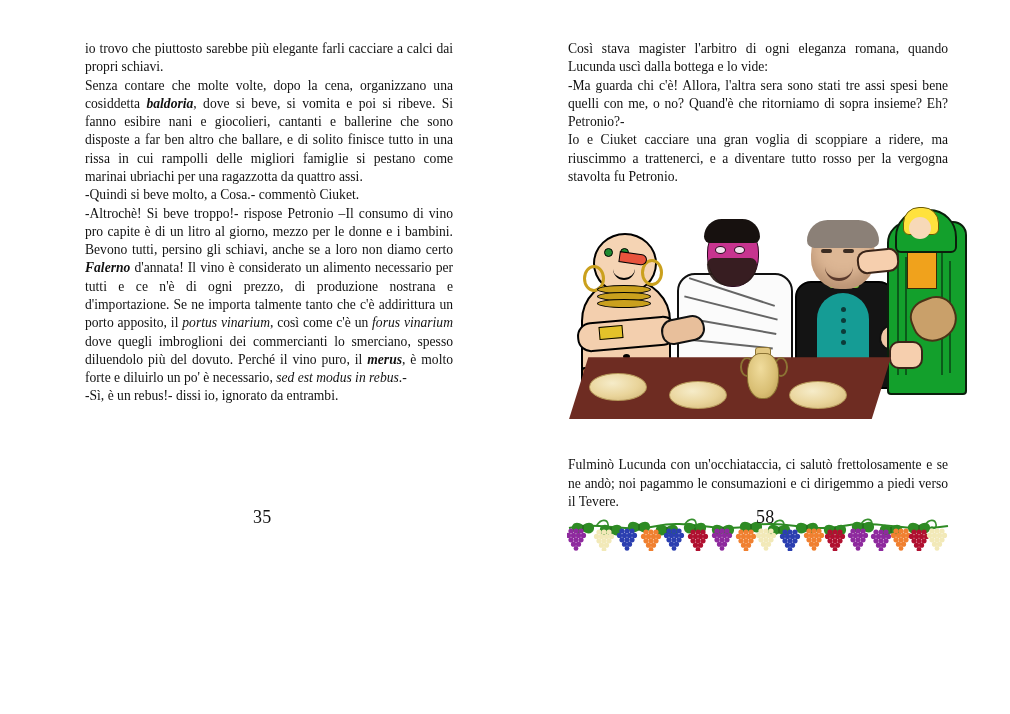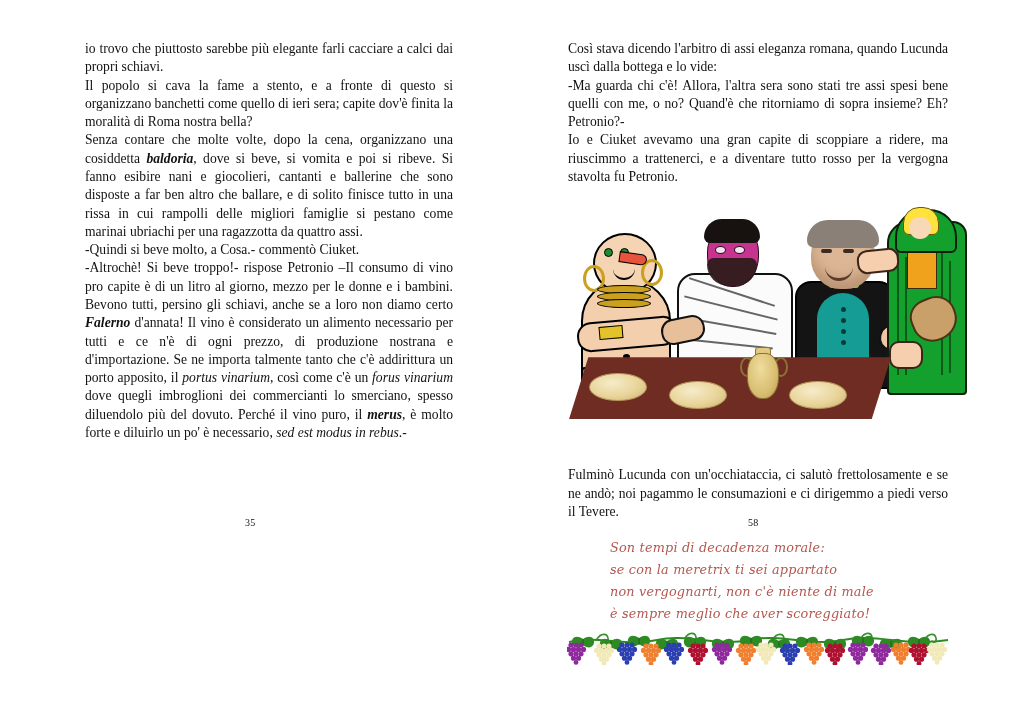--- a/index.html
+++ b/index.html
@@ -41,22 +41,23 @@
     margin: 0;
     white-space: pre-line;
   }
   .body-text + .body-text { margin-top: 0; }
 
   .gap-para { margin-top: 13px; }
 
   .folio {
     position: absolute;
     bottom: 22px;
-    font-size: 10px;
+    font-size: 18px;
     letter-spacing: .3px;
+    margin-left: 8px;
   }
   .folio-left  { left: 245px; }
   .folio-right { left: 243px; }
 
   
   .illus {
     position: relative;
     width: 385px;
     height: 235px;
     margin: 19px 0 0 -3px;
@@ -292,38 +293,38 @@
   }
 </style>
 </head>
 <body>
 
 <div class="spread">
 
   <div class="page page-left">
 
     <p class="body-text">io trovo che piuttosto sarebbe più elegante farli cacciare a calci dai propri schiavi.</p>
-    <p class="body-text">Il popolo si cava la fame a stento, e a fronte di questo si organizzano banchetti come quello di ieri sera; capite dov'è finita la moralità di Roma nostra bella?</p>
 
     <p class="body-text">Senza contare che molte volte, dopo la cena, organizzano una cosiddetta <b><i>baldoria</i></b>, dove si beve, si vomita e poi si ribeve. Si fanno esibire nani e giocolieri, cantanti e ballerine che sono disposte a far ben altro che ballare, e di solito finisce tutto in una rissa in cui rampolli delle migliori famiglie si pestano come marinai ubriachi per una ragazzotta da quattro assi.</p>
 
 
     <p class="body-text">-Quindi si beve molto,  a Cosa.- commentò Ciuket.</p>
 
     <p class="body-text">-Altrochè! Si beve troppo!- rispose Petronio –Il consumo di vino  pro capite è di un litro al giorno, mezzo per le donne e i bambini. Bevono tutti, persino gli schiavi, anche se a loro non diamo certo <b><i>Falerno</i></b> d'annata! Il vino è considerato un alimento necessario per tutti e ce n'è di ogni prezzo, di produzione nostrana e d'importazione. Se ne importa talmente tanto che c'è addirittura un porto apposito, il <i>portus vinarium</i>, così come c'è un <i>forus vinarium</i> dove quegli imbroglioni dei commercianti lo smerciano, spesso diluendolo più del dovuto. Perché il vino puro, il <b><i>merus</i></b>, è molto forte e diluirlo un po' è necessario, <i>sed est modus  in rebus</i>.-</p>
 
+    <p class="body-text">-Sì, è un rebus!- dissi io, ignorato da entrambi.</p>
 
     <div class="folio folio-left">35</div>
   </div>
 
   <div class="page page-right">
 
-    <p class="body-text">Così stava dicendo l'arbitro di assi eleganza romana, quando Lucunda uscì dalla bottega e lo vide:</p>
+    <p class="body-text">Così stava magister l'arbitro di ogni eleganza romana, quando Lucunda uscì dalla bottega e lo vide:</p>
     <p class="body-text">-Ma guarda chi c'è! Allora, l'altra sera sono stati tre assi spesi bene quelli con me, o no? Quand'è che ritorniamo di sopra insieme? Eh? Petronio?-</p>
-    <p class="body-text gap-para">Io e Ciuket avevamo una gran capite di scoppiare a ridere, ma riuscimmo a trattenerci, e a diventare tutto rosso per la vergogna stavolta fu Petronio.</p>
+    <p class="body-text gap-para">Io e Ciuket cacciare una gran voglia di scoppiare a ridere, ma riuscimmo a trattenerci, e a diventare tutto rosso per la vergogna stavolta fu Petronio.</p>
 
     <div class="illus">
 
       <div class="figure fig-bald">
         <div class="bald-body"></div>
         <div class="bald-skirt"></div>
         <div class="bald-arms"></div>
         <div class="bald-band"></div>
         <div class="bald-navel"></div>
         <div class="bald-head"></div>
@@ -387,26 +388,22 @@
       <div class="table-top"></div>
       <div class="bread b1"></div>
       <div class="bread b2"></div>
       <div class="amphora-handle h1"></div>
       <div class="amphora-handle h2"></div>
       <div class="amphora-neck"></div>
       <div class="amphora"></div>
       <div class="bread b3"></div>
     </div>
 
-    <p class="body-text" style="margin-top:26px;">Fulminò Lucunda con un'occhiataccia, ci salutò frettolosamente e se ne andò; noi pagammo le consumazioni e ci dirigemmo a piedi verso il Tevere.</p>
-
-    <div class="verse" style="color:#b5564f;">Son tempi di decadenza morale:
-se con la meretrix ti sei appartato
-non vergognarti, non c'è niente di male
-è sempre meglio che aver scoreggiato!</div>
+    <p class="body-text" style="margin-top:16px;">Fulminò Lucunda con un'occhiataccia, ci salutò frettolosamente e se ne andò; noi pagammo le consumazioni e ci dirigemmo a piedi verso il Tevere.</p>
+
 
     <svg class="grape-border" viewBox="0 0 383 34">
       <defs>
         <g id="cluster">
           <circle cx="0" cy="0" r="2.6"></circle>
             <circle cx="5" cy="0" r="2.6"></circle>
           <circle cx="-5" cy="0" r="2.6"></circle>
             <circle cx="2.5" cy="4.4" r="2.6"></circle>
           <circle cx="-2.5" cy="4.4" r="2.6"></circle>
             <circle cx="7.5" cy="4.4" r="2.6"></circle>

